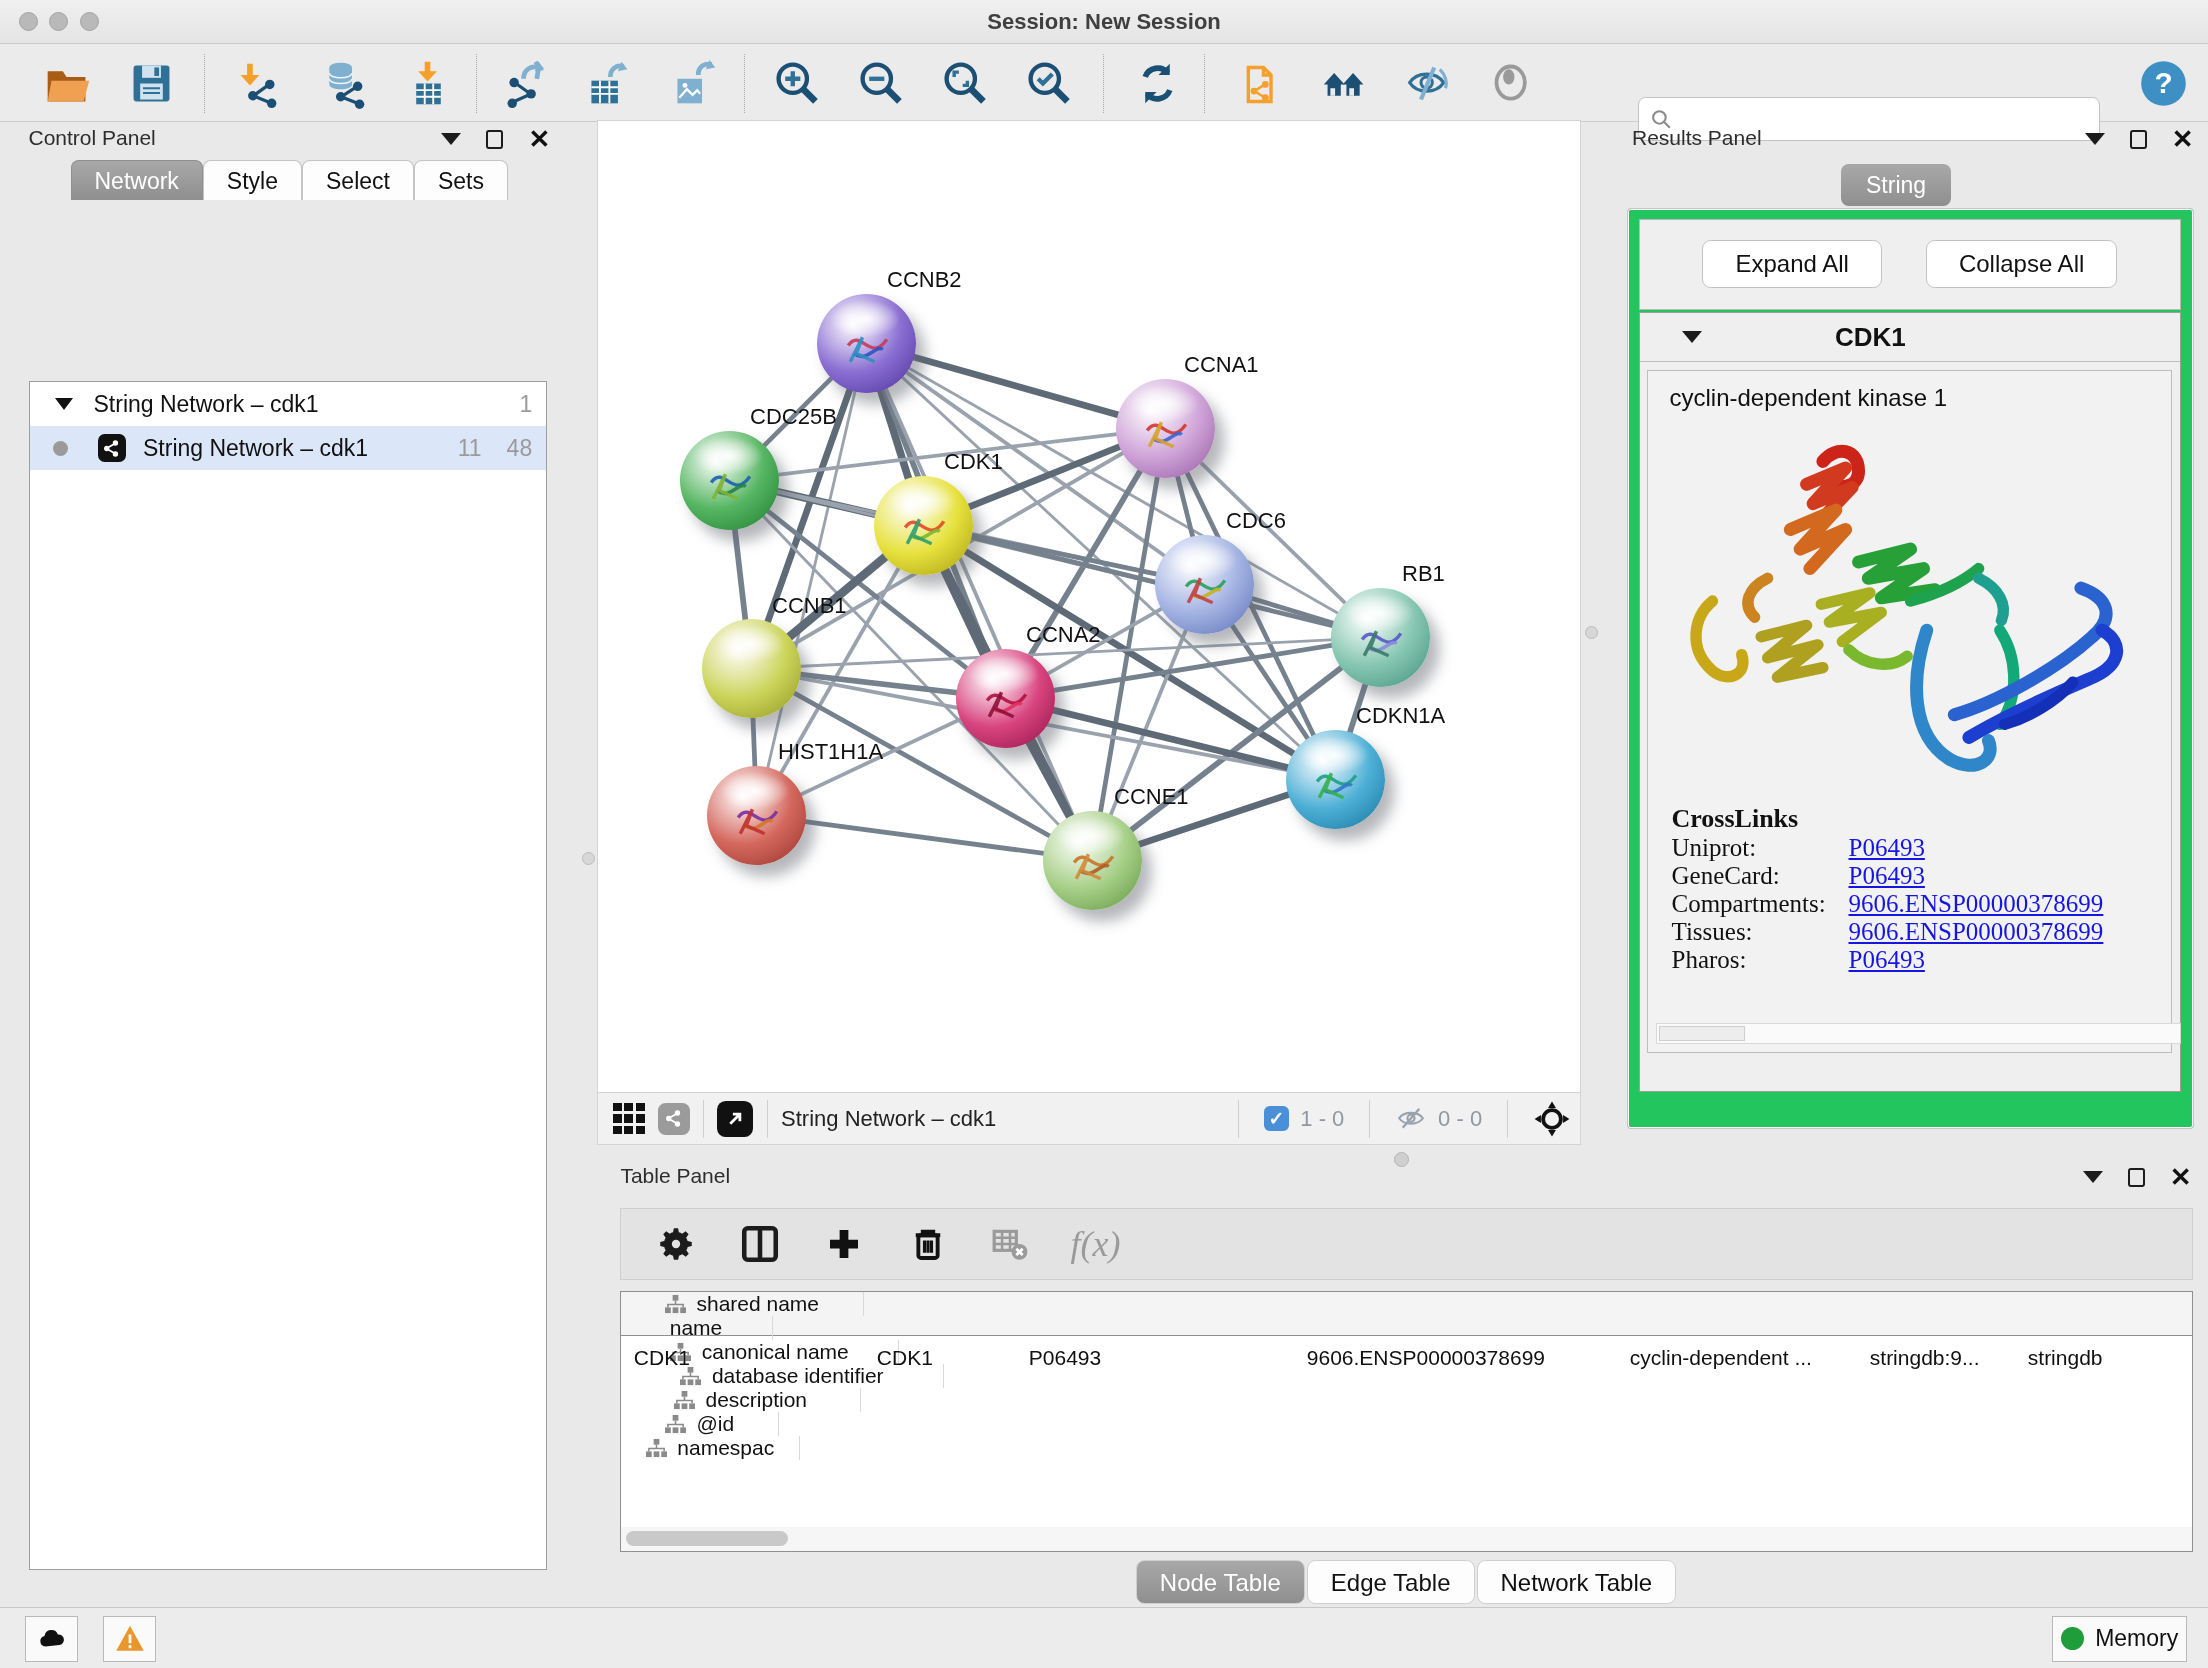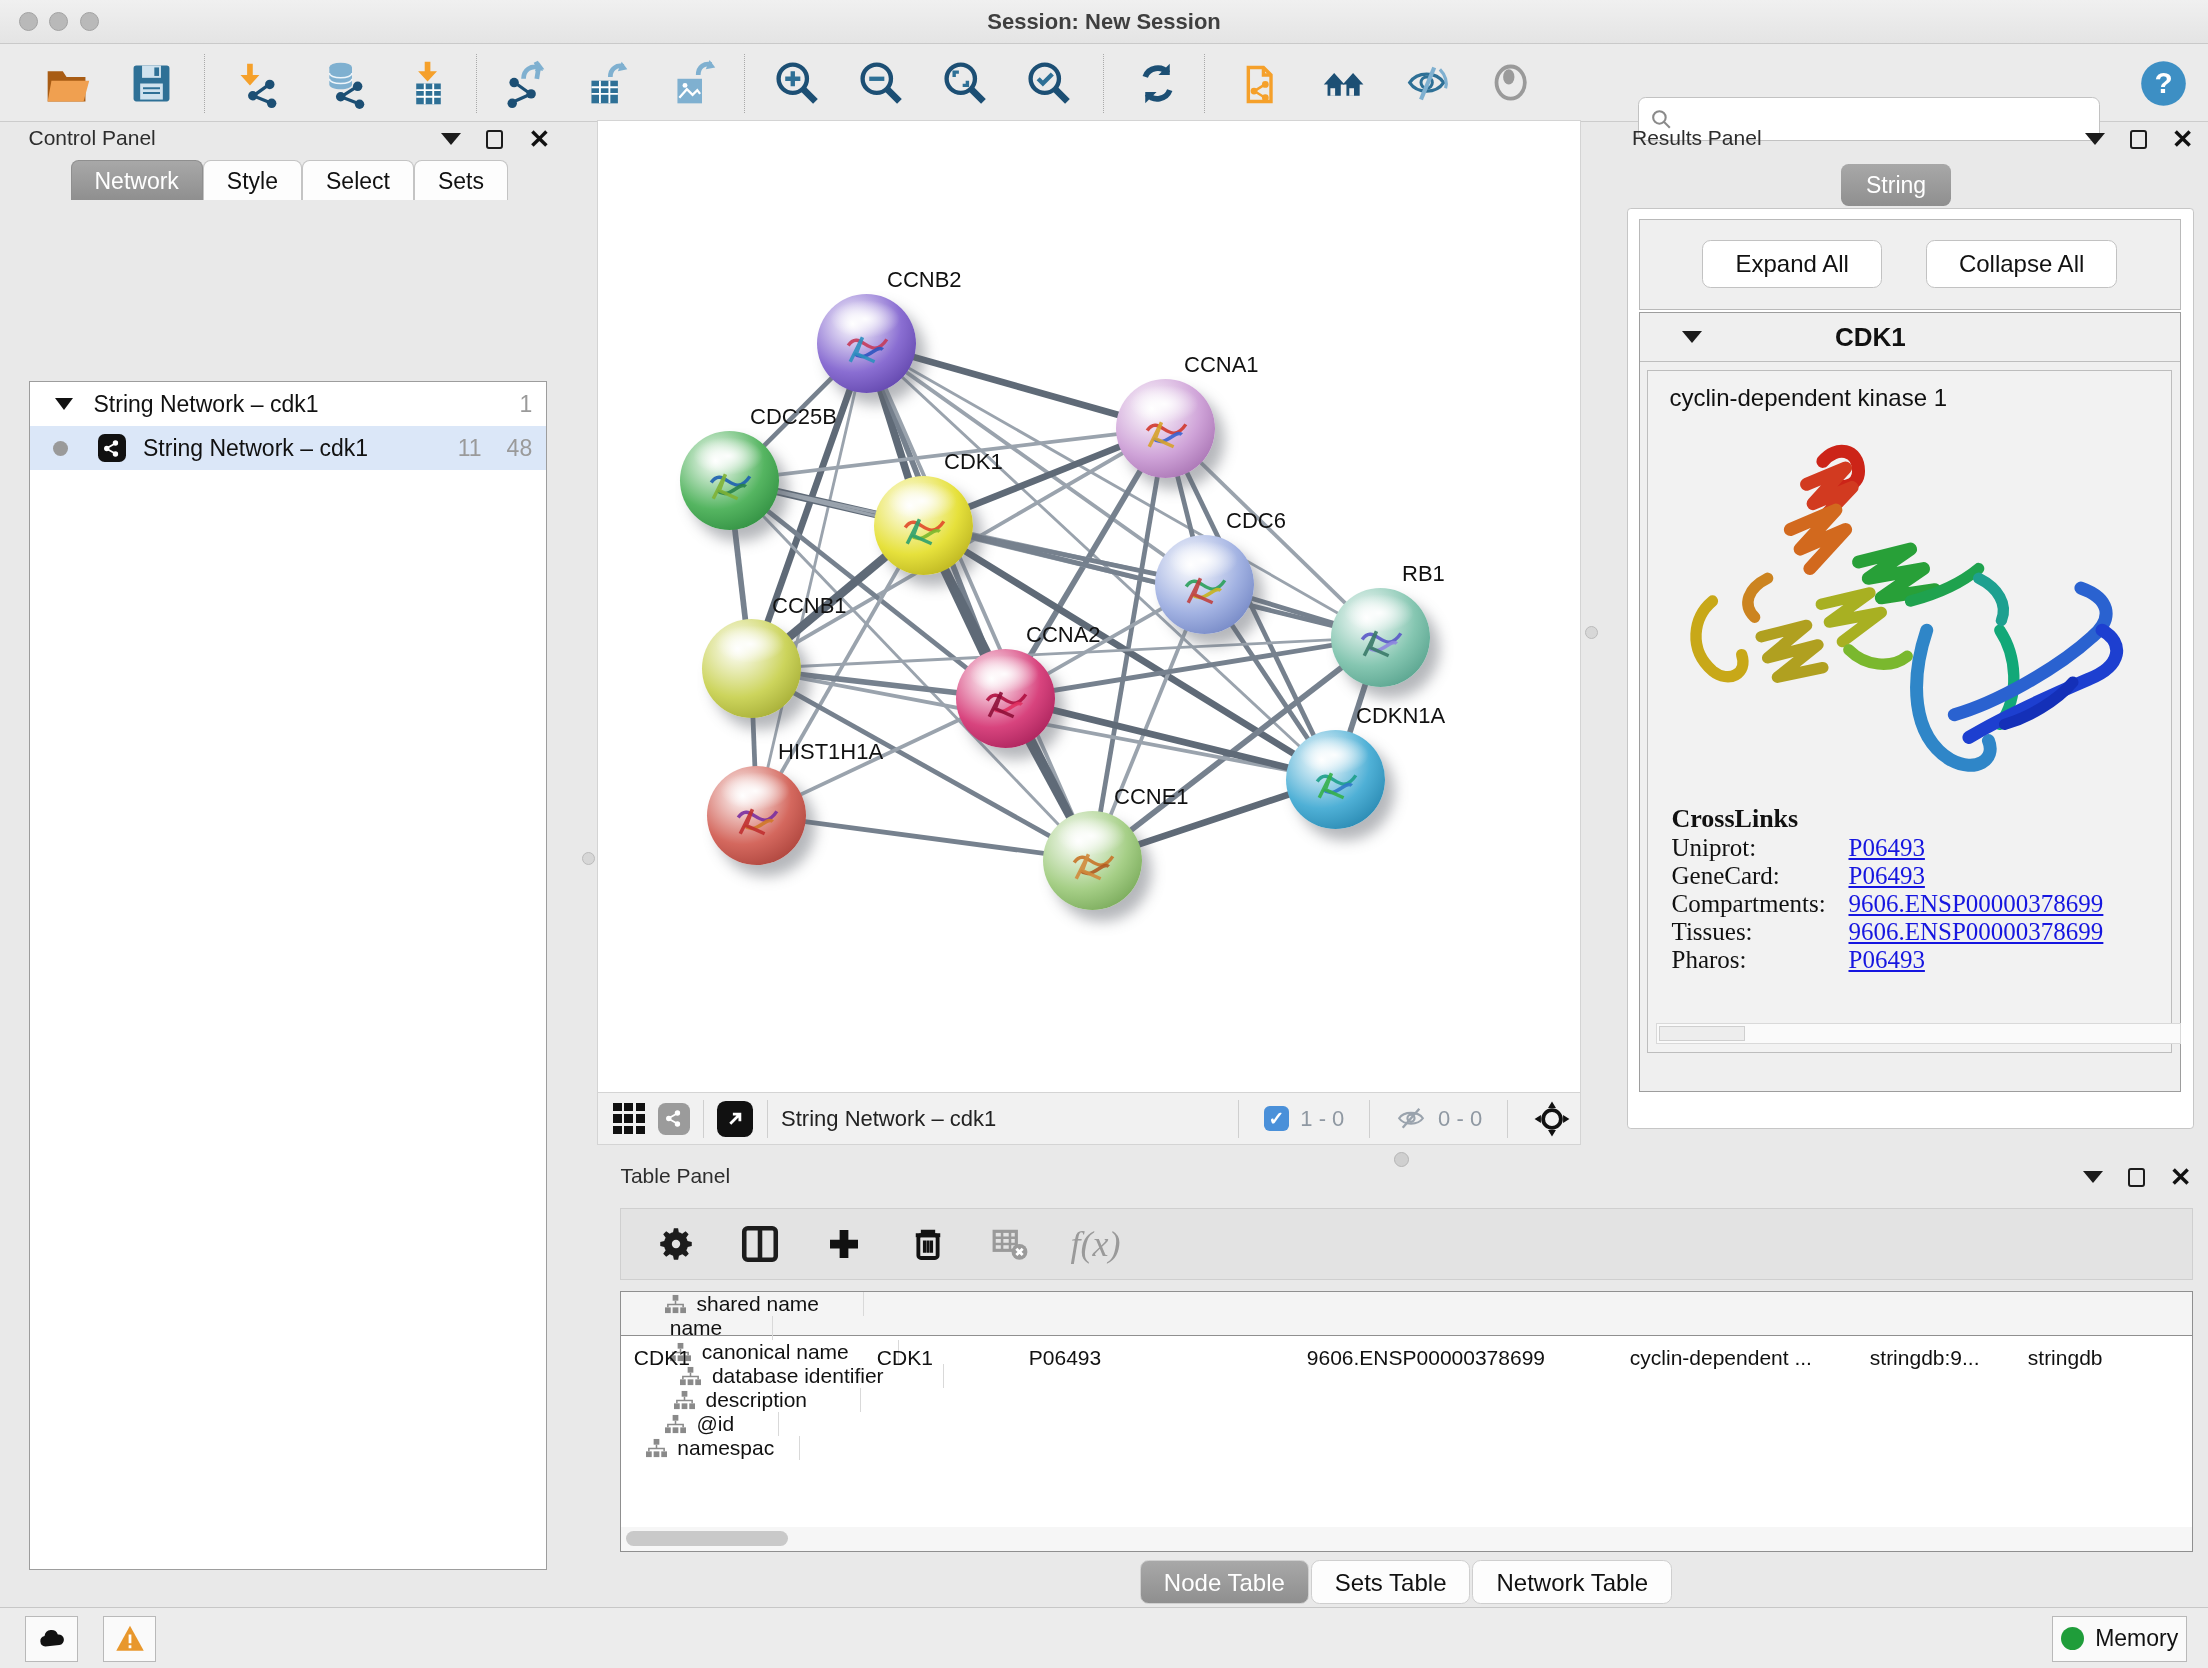--- a/index.html
+++ b/index.html
@@ -58,21 +58,21 @@
   .extlink{width:36px;height:36px;border-radius:8.6px;background:#111;display:flex;align-items:center;justify-content:center;}
   .chk{width:25px;height:25px;border-radius:5.7px;background:#4a90d9;color:#fff;font-size:19px;line-height:25px;text-align:center;font-weight:bold;}
   #cb-right{margin-left:auto;display:flex;align-items:center;gap:11.4px;color:#8f98a2;padding-right:9.5px;}
 
   
   #h-divider-dot{position:absolute;left:1394px;top:1152px;width:15px;height:15px;border-radius:50%;background:#cfcfcf;border:1px solid #b5b5b5;}
 
   
   #results-panel{position:absolute;left:1617px;top:126px;width:586px;height:1020px;}
   #rp-tab{position:absolute;left:224px;top:38px;padding:0 25px;height:42px;line-height:42px;background:linear-gradient(#a8a8a8,#8f8f8f);color:#fff;font-size:23px;border-radius:7.6px;}
-  #rp-body{position:absolute;left:9.5px;top:82px;width:567px;height:921px;background:#ffffff;border:1px solid #c6c6c6;border-radius:3.8px;box-shadow:inset 0 0 0 1px #fff;}
+  #rp-body{position:absolute;left:9.5px;top:82px;width:567px;height:921px;background:#22c55e;border:1px solid #c6c6c6;border-radius:3.8px;box-shadow:inset 0 0 0 1px #fff;}
   #rp-buttons{position:absolute;left:11.4px;top:9.5px;width:542px;height:91px;background:#efefef;border:1px solid #b9b9b9;display:flex;align-items:center;justify-content:center;gap:44px;}
   .rbtn{background:#fff;border:1px solid #c2c2c2;border-radius:8.6px;font-size:24px;padding:8.6px 32px;color:#111;}
   #rp-entry{position:absolute;left:11.4px;top:103px;width:542px;height:780px;background:#efefef;border:1px solid #9d9d9d;}
   #rp-entry-head{height:49px;display:flex;align-items:center;border-bottom:1px solid #bdbdbd;}
   #rp-entry-name{font-size:26px;font-weight:bold;color:#111;margin-left:133px;}
   #rp-entry-body{position:absolute;left:7.6px;top:57px;width:525px;height:683px;background:#f2f2f2;border:1px solid #bdbdbd;}
   #rp-desc{font-size:24px;color:#111;padding:13.3px 0 0 21px;}
   #protein{position:absolute;left:19px;top:67px;}
   #crosslinks{position:absolute;left:23px;top:433px;font-family:"Liberation Serif",serif;}
   #crosslinks .cl-title{font-size:26px;font-weight:bold;color:#111;font-family:"Liberation Serif",serif;}
@@ -691,21 +691,21 @@
           <div class="td" style="width: 240px; flex: 0 0 auto;">cyclin-dependent ...</div>
           <div class="td" style="width: 158px; flex: 0 0 auto;">stringdb:9...</div>
           <div class="td" style="width: 179px; flex: 0 0 auto;">stringdb</div>
         </div>
     </div>
     <div id="tp-hscroll">
         <span></span>
       </div>
     <div id="tp-tabs">
         <div class="tab sel">Node Table</div>
-        <div class="tab">Sets Table</div>
+        <div class="tab">Edge Table</div>
         <div class="tab">Network Table</div>
       </div>
   </div>
 
   <div id="statusbar">
     <div class="sbtn" style="left:25px;width:53px">
       <svg width="32" height="25" viewBox="0 0 24 16">
           <path fill="#111" d="M7 14 a4 4 0 0 1 -.6-7.9 A5.2 5.2 0 0 1 16.4 5 A3.6 3.6 0 0 1 17.5 12.9 L7 14 Z"></path>
         </svg>
     </div>

